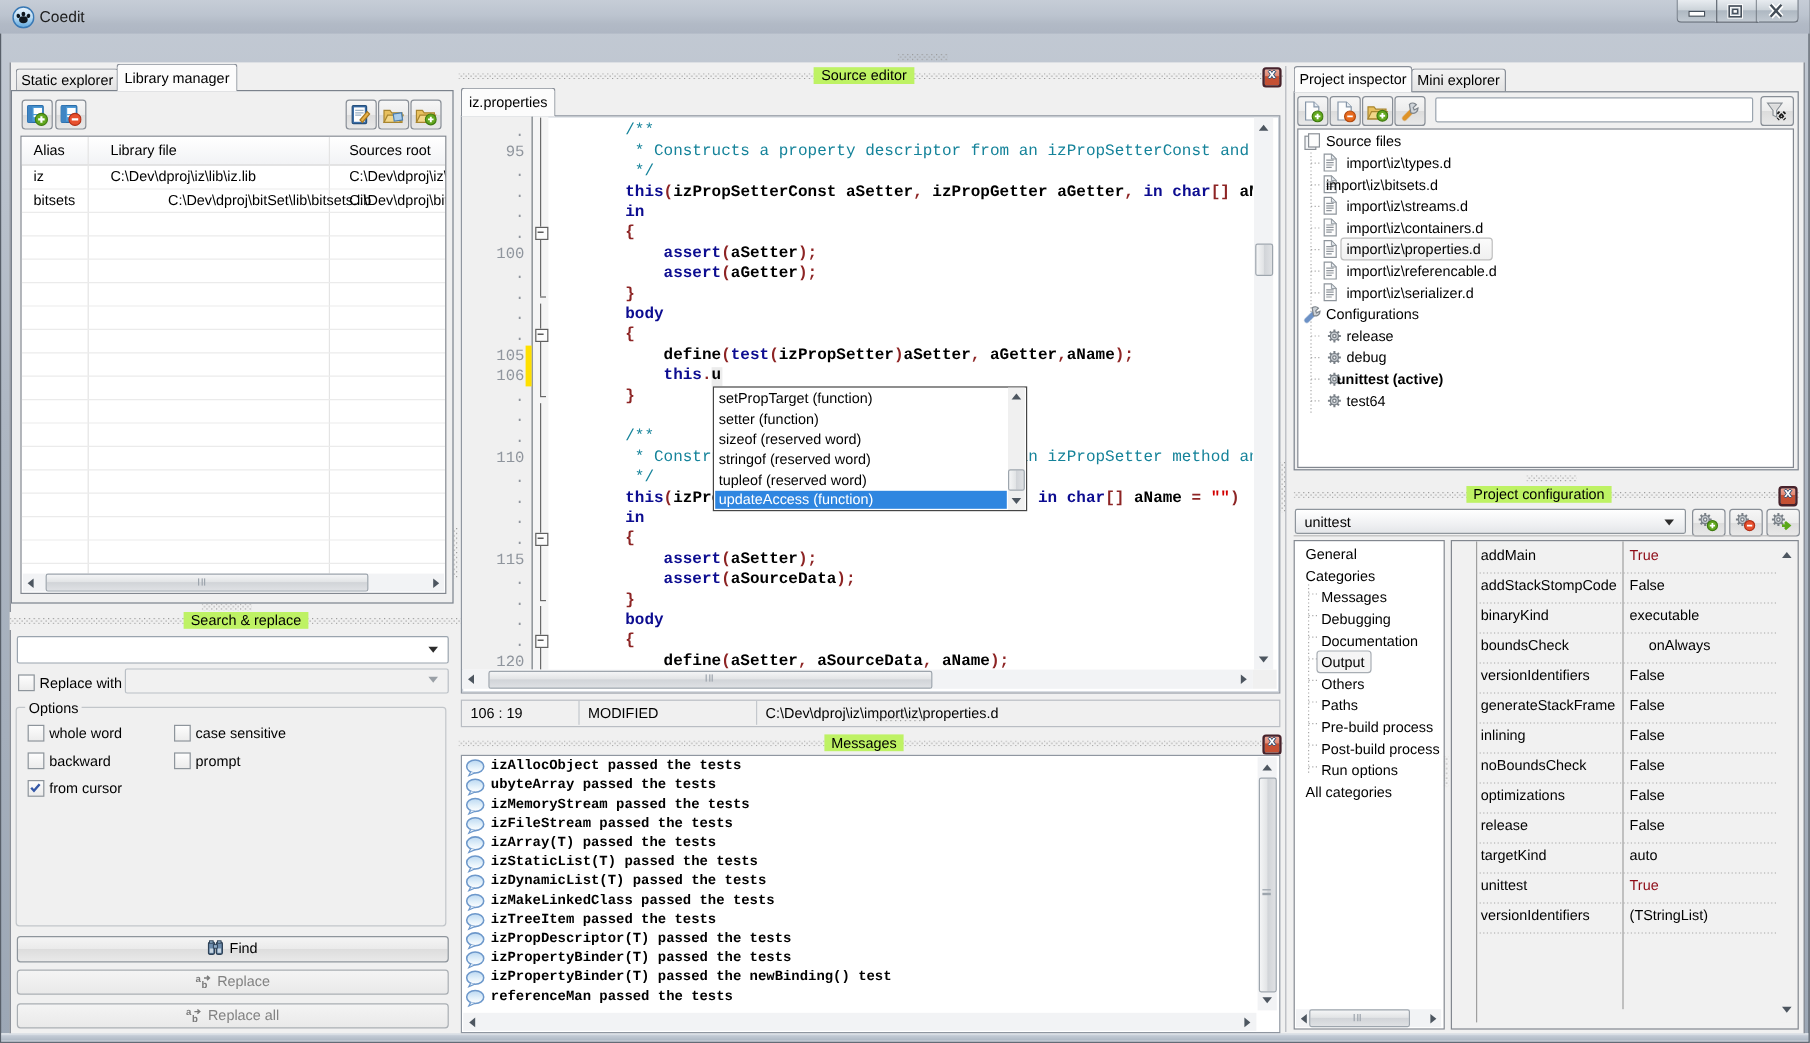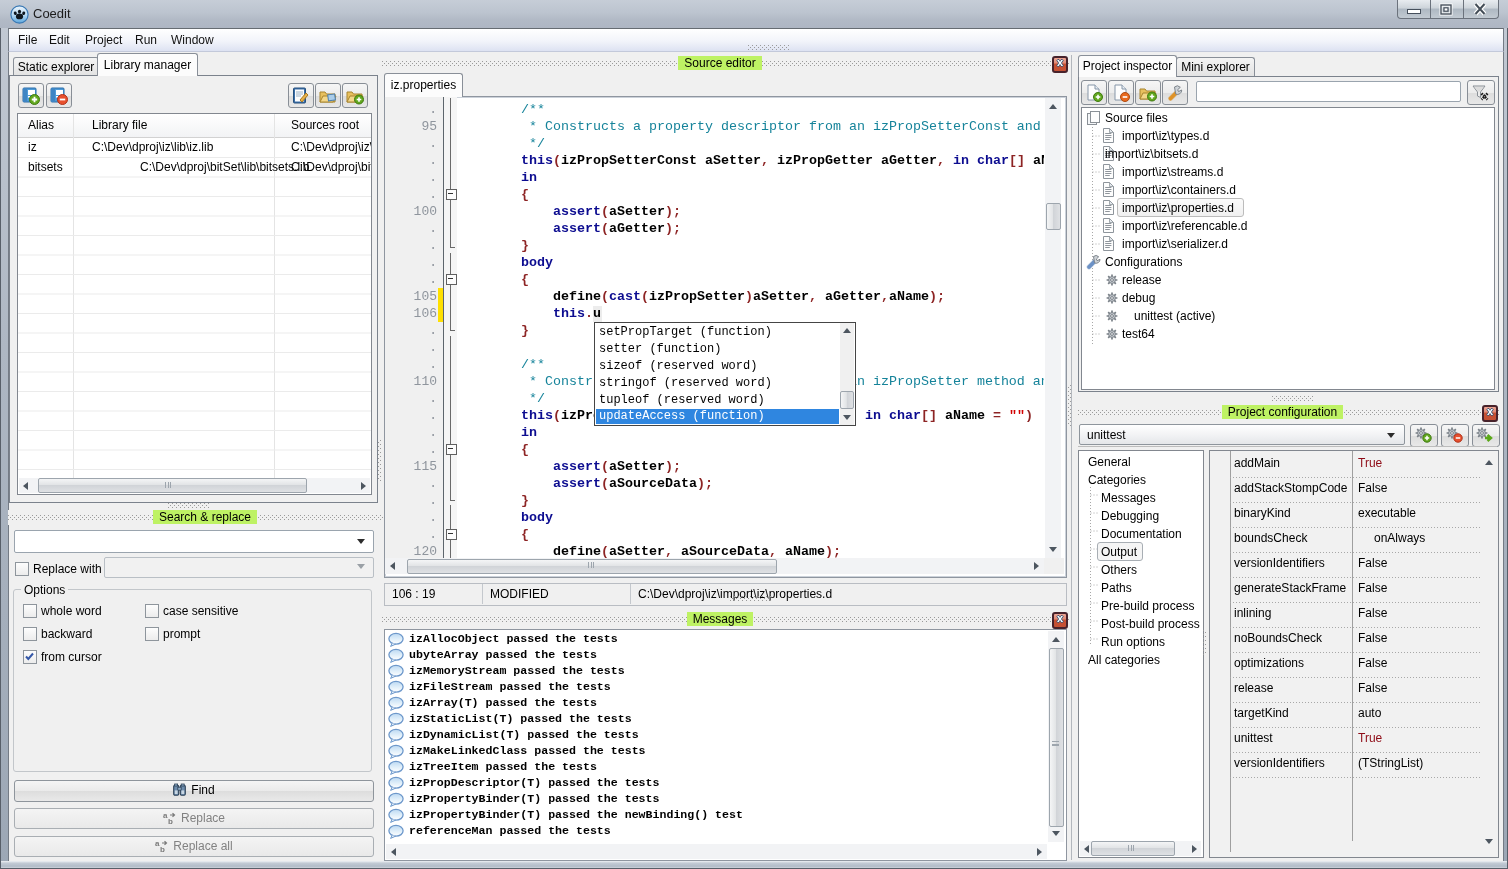--- a/index.html
+++ b/index.html
@@ -99,27 +99,20 @@
    <div class="ab" style="left:10px;top:9px;width:12px;height:3px;background:#fff;border:1px solid #46505c;"></div>
    <svg class="ab" style="left:41px;top:3px" width="16" height="13" viewBox="0 0 16 13">
      <rect x="3" y="2" width="10" height="9" fill="none" stroke="#fff" stroke-width="3"></rect>
      <rect x="3" y="2" width="10" height="9" fill="none" stroke="#46505c" stroke-width="1.4"></rect>
      <rect x="6" y="4.8" width="4" height="3.4" fill="#fff" stroke="#46505c" stroke-width="1.2"></rect>
    </svg>
    <svg class="ab" style="left:74px;top:2px" width="18" height="14" viewBox="0 0 18 14">
      <path d="M4.5 2 L13.5 12 M13.5 2 L4.5 12" stroke="#fff" stroke-width="4.6" fill="none"></path>
      <path d="M4.5 2 L13.5 12 M13.5 2 L4.5 12" stroke="#444e58" stroke-width="2" fill="none"></path>
    </svg>
- </div>
- <div id="menubar">
-   <div class="mitem" style="left:9px;">File</div>
-   <div class="mitem" style="left:40px;">Edit</div>
-   <div class="mitem" style="left:76px;">Project</div>
-   <div class="mitem" style="left:126px;">Run</div>
-   <div class="mitem" style="left:162px;">Window</div>
  </div>
  <div id="client"></div>
  <div id="leftcol">
 
   <div class="tab" style="left:13px;top:57px;width:84px;height:18px;line-height:18px;">Static explorer</div>
   <div class="tab on" style="left:97px;top:53px;width:99px;height:22px;line-height:22px;z-index:3;">Library manager</div>
 
   <div class="ab" style="left:9px;top:75px;width:367px;height:426px;border:1px solid #7b828c;background:#f0f0f0;z-index:2;"></div>
 
   <div class="tbtn" style="left:18px;top:83px;z-index:3;">
@@ -336,21 +329,21 @@
 <div class="code" style="top:17px;"><span class="cm">         * Constructs a property descriptor from an izPropSetterConst and an</span></div>
 <div class="code" style="top:34px;"><span class="cm">         */</span></div>
 <div class="code" style="top:51px;">        <span class="kw">this</span><span class="sy">(</span>izPropSetterConst aSetter<span class="sy">,</span> izPropGetter aGetter<span class="sy">,</span> <span class="kw">in</span> <span class="kw">char</span><span class="sy">[]</span> aName  </div>
 <div class="code" style="top:68px;">        <span class="kw">in</span></div>
 <div class="code" style="top:85px;">        <span class="sy">{</span></div>
 <div class="code" style="top:102px;">            <span class="kw">assert</span><span class="sy">(</span>aSetter<span class="sy">);</span></div>
 <div class="code" style="top:119px;">            <span class="kw">assert</span><span class="sy">(</span>aGetter<span class="sy">);</span></div>
 <div class="code" style="top:136px;">        <span class="sy">}</span></div>
 <div class="code" style="top:153px;">        <span class="kw">body</span></div>
 <div class="code" style="top:170px;">        <span class="sy">{</span></div>
-<div class="code" style="top:187px;">            define<span class="sy">(</span><span class="kw">cast</span><span class="sy">(</span>izPropSetter<span class="sy">)</span>aSetter<span class="sy">,</span> aGetter<span class="sy">,</span>aName<span class="sy">);</span></div>
+<div class="code" style="top:187px;">            define<span class="sy">(</span><span class="kw">test</span><span class="sy">(</span>izPropSetter<span class="sy">)</span>aSetter<span class="sy">,</span> aGetter<span class="sy">,</span>aName<span class="sy">);</span></div>
 <div class="code" style="top:204px;">            <span class="kw">this</span><span class="sy">.</span>u</div>
 <div class="code" style="top:221px;">        <span class="sy">}</span></div>
 <div class="code" style="top:238px;"></div>
 <div class="code" style="top:255px;"><span class="cm">        /**</span></div>
 <div class="code" style="top:272px;"><span class="cm">         * Constructs a property descriptor from an izPropSetter method an</span></div>
 <div class="code" style="top:289px;"><span class="cm">         */</span></div>
 <div class="code" style="top:306px;">        <span class="kw">this</span><span class="sy">(</span>izPropSetter aSetter<span class="sy">,</span> aData<span class="sy">,</span>          <span class="kw">in</span> <span class="kw">char</span><span class="sy">[]</span> aName <span class="sy">=</span> <span class="st">""</span><span class="sy">)</span></div>
 <div class="code" style="top:323px;">        <span class="kw">in</span></div>
 <div class="code" style="top:340px;">        <span class="sy">{</span></div>
 <div class="code" style="top:357px;">            <span class="kw">assert</span><span class="sy">(</span>aSetter<span class="sy">);</span></div>
@@ -370,21 +363,21 @@
     <div class="sbtrack" style="left:0px;top:461px;width:659px;height:16px;">
       <div class="arr-l" style="left:5px;top:4px;"></div>
       <div class="arr-r" style="right:5px;top:4px;"></div>
       <div class="sbthumbh" style="left:22px;top:1px;width:368px;height:13px;"></div>
       <div class="ab" style="left:203px;top:4px;width:2px;height:6px;border-left:1px solid #9da5ad;border-right:1px solid #9da5ad;"></div>
       <div class="ab" style="left:208px;top:4px;width:1px;height:6px;border-left:1px solid #9da5ad;"></div>
     </div>
     <div class="ab" style="left:659px;top:461px;width:20px;height:16px;background:#f0f0f0;"></div>
   </div>
 
-  <div class="ab" style="left:594px;top:322px;width:260px;height:102px;background:#fff;border:1px solid #454545;z-index:10;font-family:Liberation Mono, monospace;">
+  <div class="ab" style="left:594px;top:322px;width:260px;height:102px;background:#fff;border:1px solid #454545;z-index:10;">
     <div class="ab" style="left:1px;top:1px;width:240px;height:17px;line-height:17px;padding-left:3px;">setPropTarget (function)</div>
     <div class="ab" style="left:1px;top:18px;width:240px;height:17px;line-height:17px;padding-left:3px;">setter (function)</div>
     <div class="ab" style="left:1px;top:35px;width:240px;height:17px;line-height:17px;padding-left:3px;">sizeof (reserved word)</div>
     <div class="ab" style="left:1px;top:52px;width:240px;height:17px;line-height:17px;padding-left:3px;">stringof (reserved word)</div>
     <div class="ab" style="left:1px;top:69px;width:240px;height:17px;line-height:17px;padding-left:3px;">tupleof (reserved word)</div>
     <div class="ab" style="left:1px;top:86px;width:240px;height:15px;line-height:15px;padding-left:3px;background:#2f86e0;color:#fff;">updateAccess (function)</div>
     <div class="sbtrack" style="left:245px;top:0px;width:14px;height:102px;background:#f0f0f0;">
       <div class="arr-u" style="left:3px;top:5px;"></div>
       <div class="arr-d" style="left:3px;bottom:5px;"></div>
       <div class="sbthumbv" style="left:0px;top:68px;width:12px;height:16px;"></div>
@@ -566,21 +559,21 @@
     <div class="ti" style="left:40px;top:21px;">import\iz\types.d</div>
     <div class="ti" style="left:23px;top:39px;">import\iz\bitsets.d</div>
     <div class="ti" style="left:40px;top:57px;">import\iz\streams.d</div>
     <div class="ti" style="left:40px;top:75px;">import\iz\containers.d</div>
     <div class="ti" style="left:40px;top:93px;">import\iz\properties.d</div>
     <div class="ti" style="left:40px;top:111px;">import\iz\referencable.d</div>
     <div class="ti" style="left:40px;top:129px;">import\iz\serializer.d</div>
     <div class="ti" style="left:23px;top:147px;">Configurations</div>
     <div class="ti" style="left:40px;top:165px;">release</div>
     <div class="ti" style="left:40px;top:183px;">debug</div>
-    <div class="ti" style="left:52px;top:201px;">unittest (active)</div>
+    <div class="ti" style="left:32px;top:201px;font-weight:bold;">unittest (active)</div>
     <div class="ti" style="left:40px;top:219px;">test64</div>
   </div>
   <svg class="ab" style="left:1272px;top:396px" width="42" height="6">
         <rect width="42" height="6" fill="url(#dotpat)"></rect>
       </svg>
 
   <div class="dotband ab" style="left:1078px;top:405px;width:421px;height:15px;">
     <svg class="dots">
           <rect width="100%" height="5" fill="url(#dotpat)"></rect>
         </svg>

